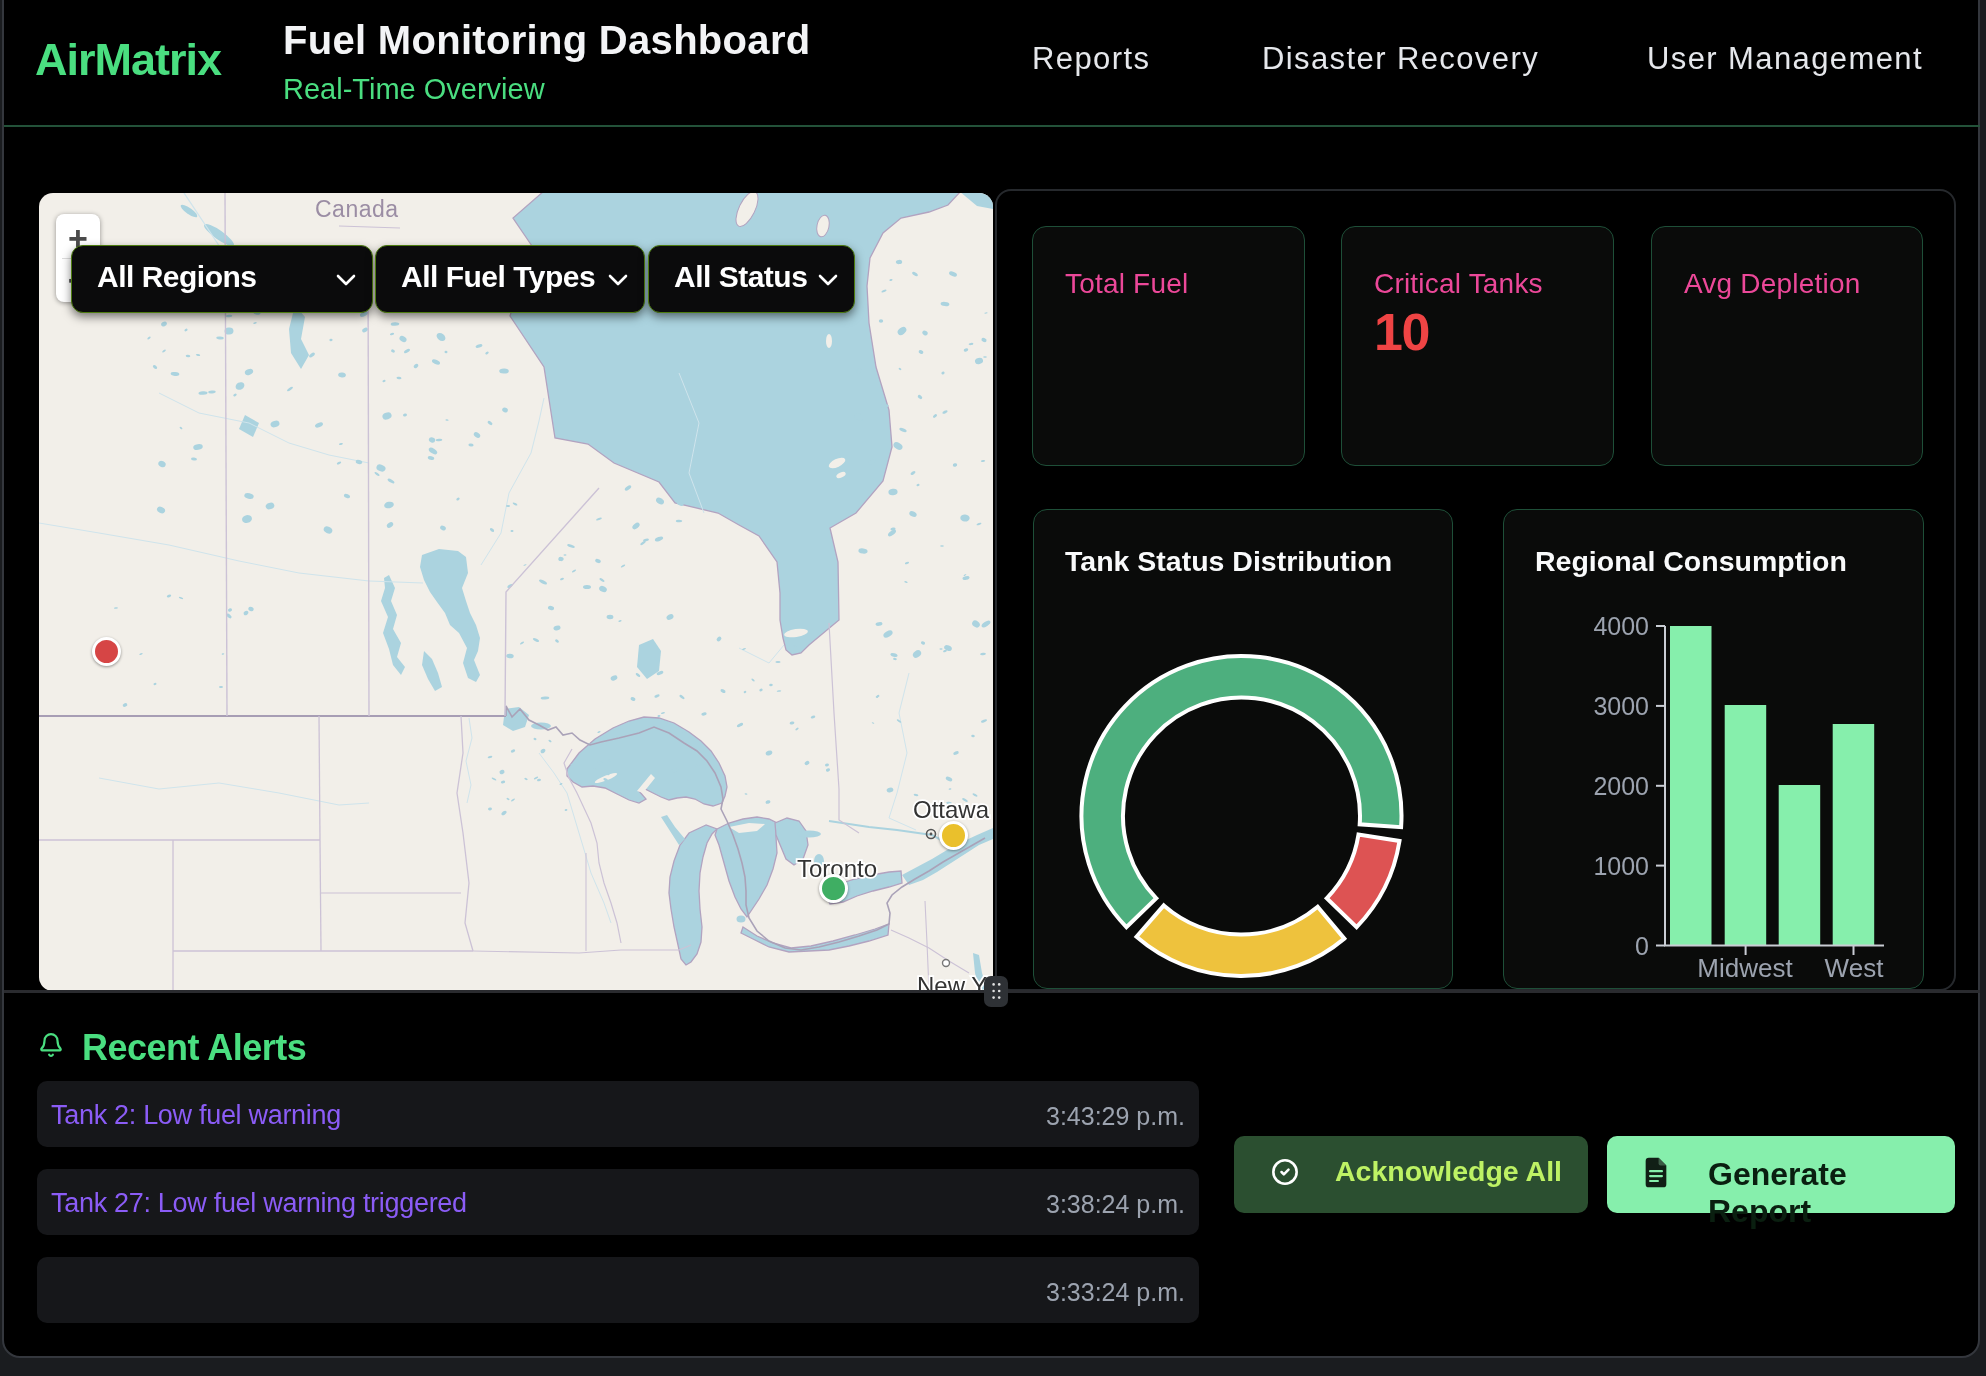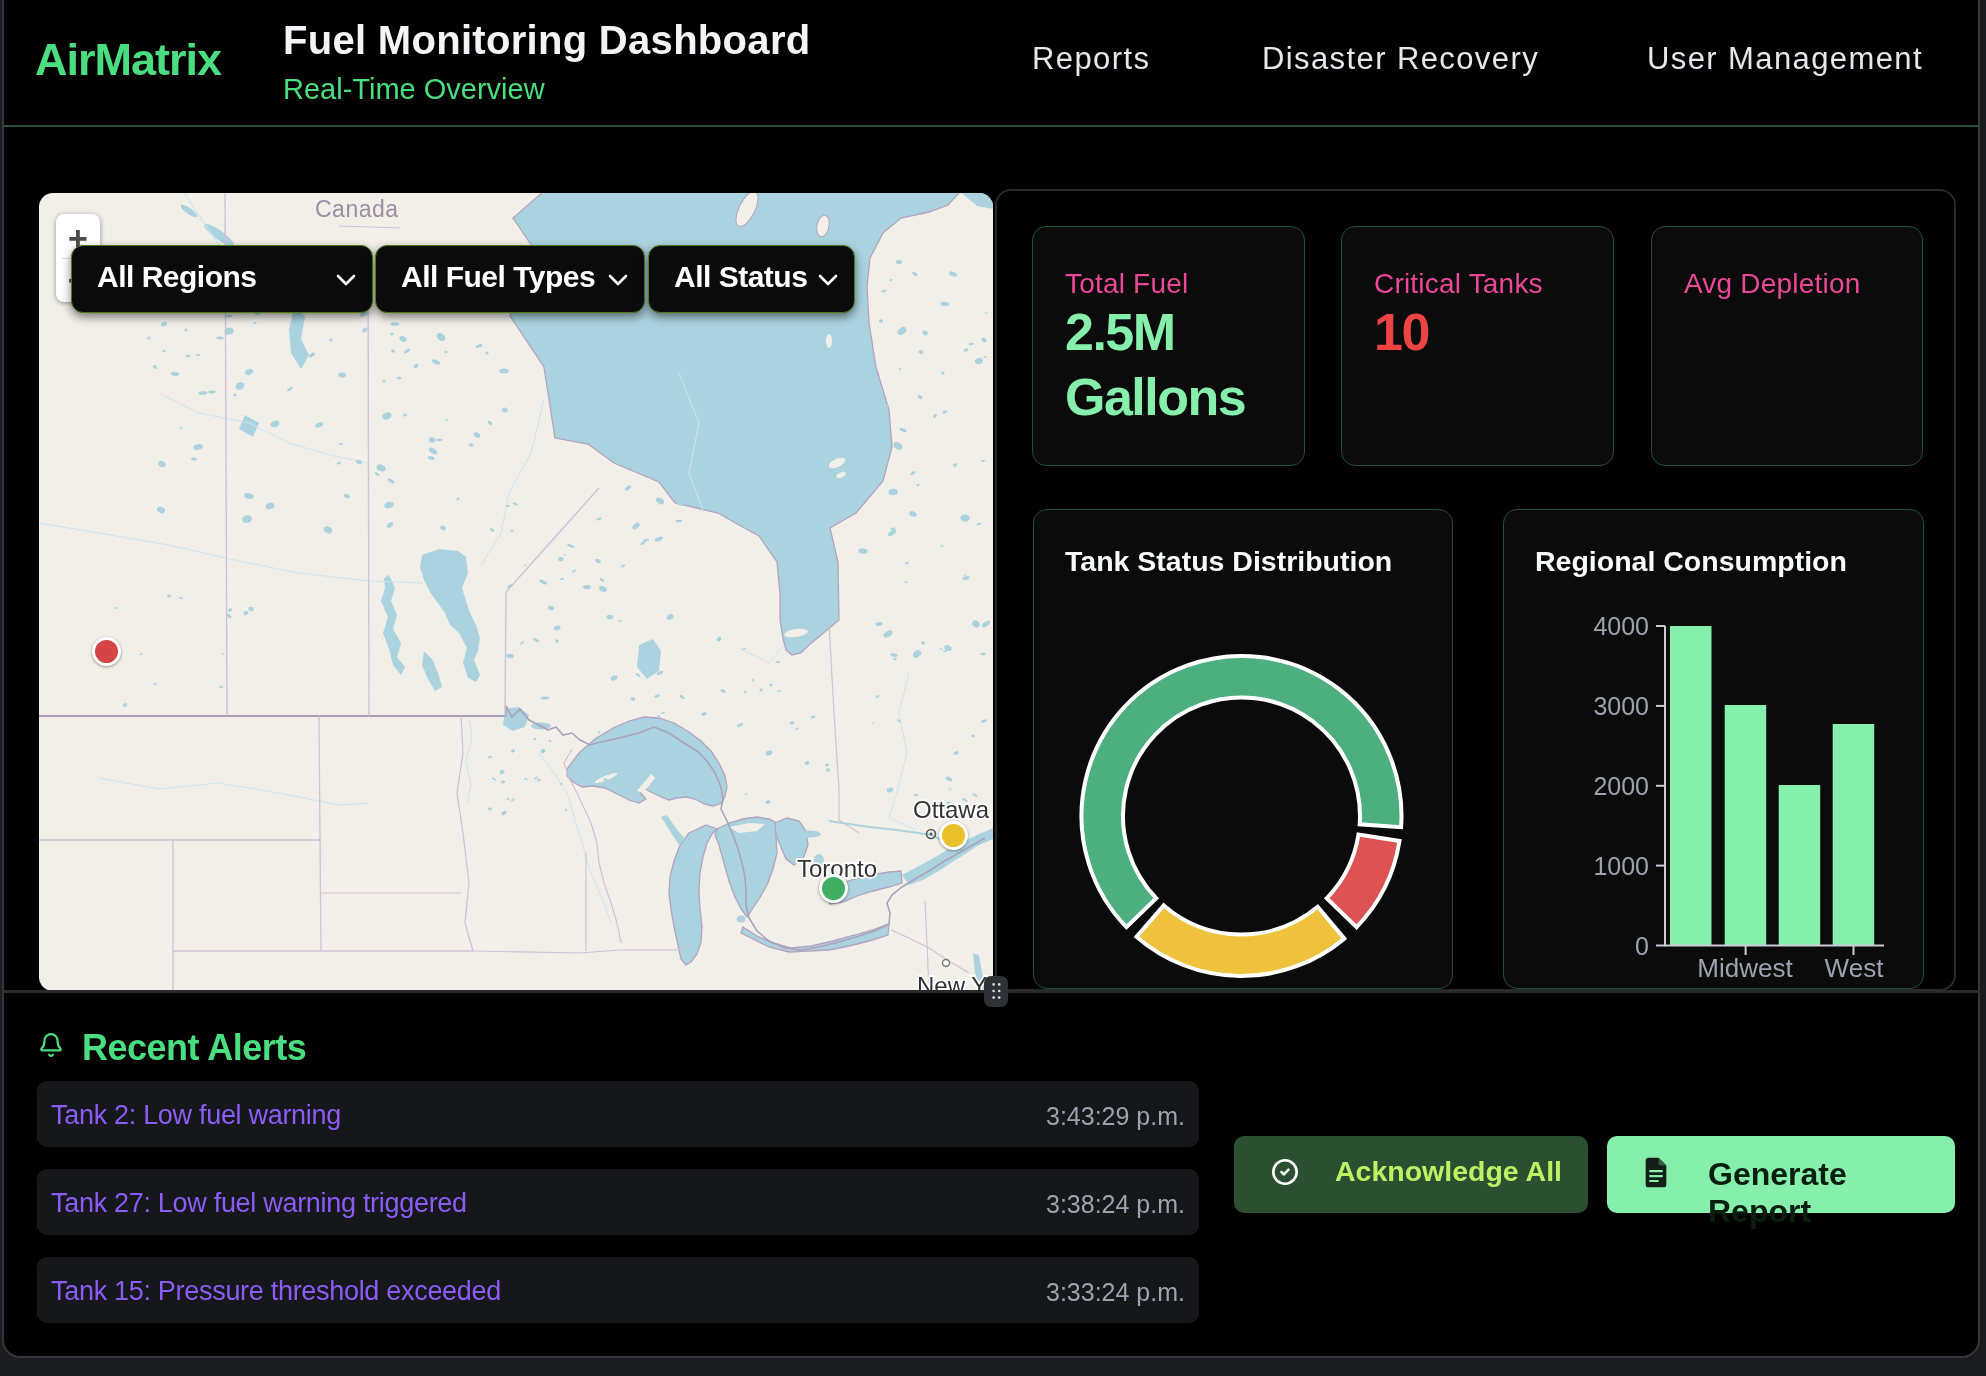--- a/index.html
+++ b/index.html
@@ -400,21 +400,20 @@
     <span>All Status</span>
     <svg width="20" height="12" viewBox="0 0 20 12" fill="none" stroke="#ffffff" stroke-width="2.6" stroke-linecap="round" stroke-linejoin="round">
       <path d="M2 2 L10 10 L18 2"></path>
     </svg>
   </div>
 
 <div class="abs" style="left:995px;top:189px;width:961px;height:802px;border:2px solid #26292d;border-radius:16px"></div>
 
 <div class="card" style="left:1032px;top:226px;width:273px;height:240px">
   <div class="statlabel">Total Fuel</div>
-  <div class="statval" style="color:#86efac">2.5M<br>Gallons</div>
 </div>
 <div class="card" style="left:1341px;top:226px;width:273px;height:240px">
   <div class="statlabel">Critical Tanks</div>
   <div class="statval" style="color:#ef4444">10</div>
 </div>
 <div class="card" style="left:1651px;top:226px;width:272px;height:240px">
   <div class="statlabel">Avg Depletion</div>
 </div>
 
 <div class="card" style="left:1033px;top:509px;width:420px;height:480px">
@@ -473,21 +472,20 @@
 <div class="abs" style="left:82px;top:1027px;font-size:36px;font-weight:700;color:#4ade80;letter-spacing:-.5px">Recent Alerts</div>
 <div class="arow" style="top:1081px">
     <div class="t">Tank 2: Low fuel warning</div>
     <div class="tm">3:43:29 p.m.</div>
   </div>
 <div class="arow" style="top:1169px">
     <div class="t">Tank 27: Low fuel warning triggered</div>
     <div class="tm">3:38:24 p.m.</div>
   </div>
 <div class="arow" style="top:1257px">
-    <div class="t">Tank 15: Pressure threshold exceeded</div>
     <div class="tm">3:33:24 p.m.</div>
   </div>
 
 <div class="abs" style="left:1234px;top:1136px;width:354px;height:77px;background:#2b4f30;border-radius:10px">
   <div class="abs" style="left:37px;top:22px"><svg width="28" height="28" viewBox="0 0 24 24" fill="none" stroke="#ffffff" stroke-width="2.2" stroke-linecap="round" stroke-linejoin="round">
         <circle cx="12" cy="12" r="10"></circle>
         <path d="m9 12 2 2 4-4"></path>
       </svg></div>
   <div class="abs" style="left:101px;top:19px;font-size:28.5px;font-weight:700;color:#bef264">Acknowledge All</div>
 </div>

